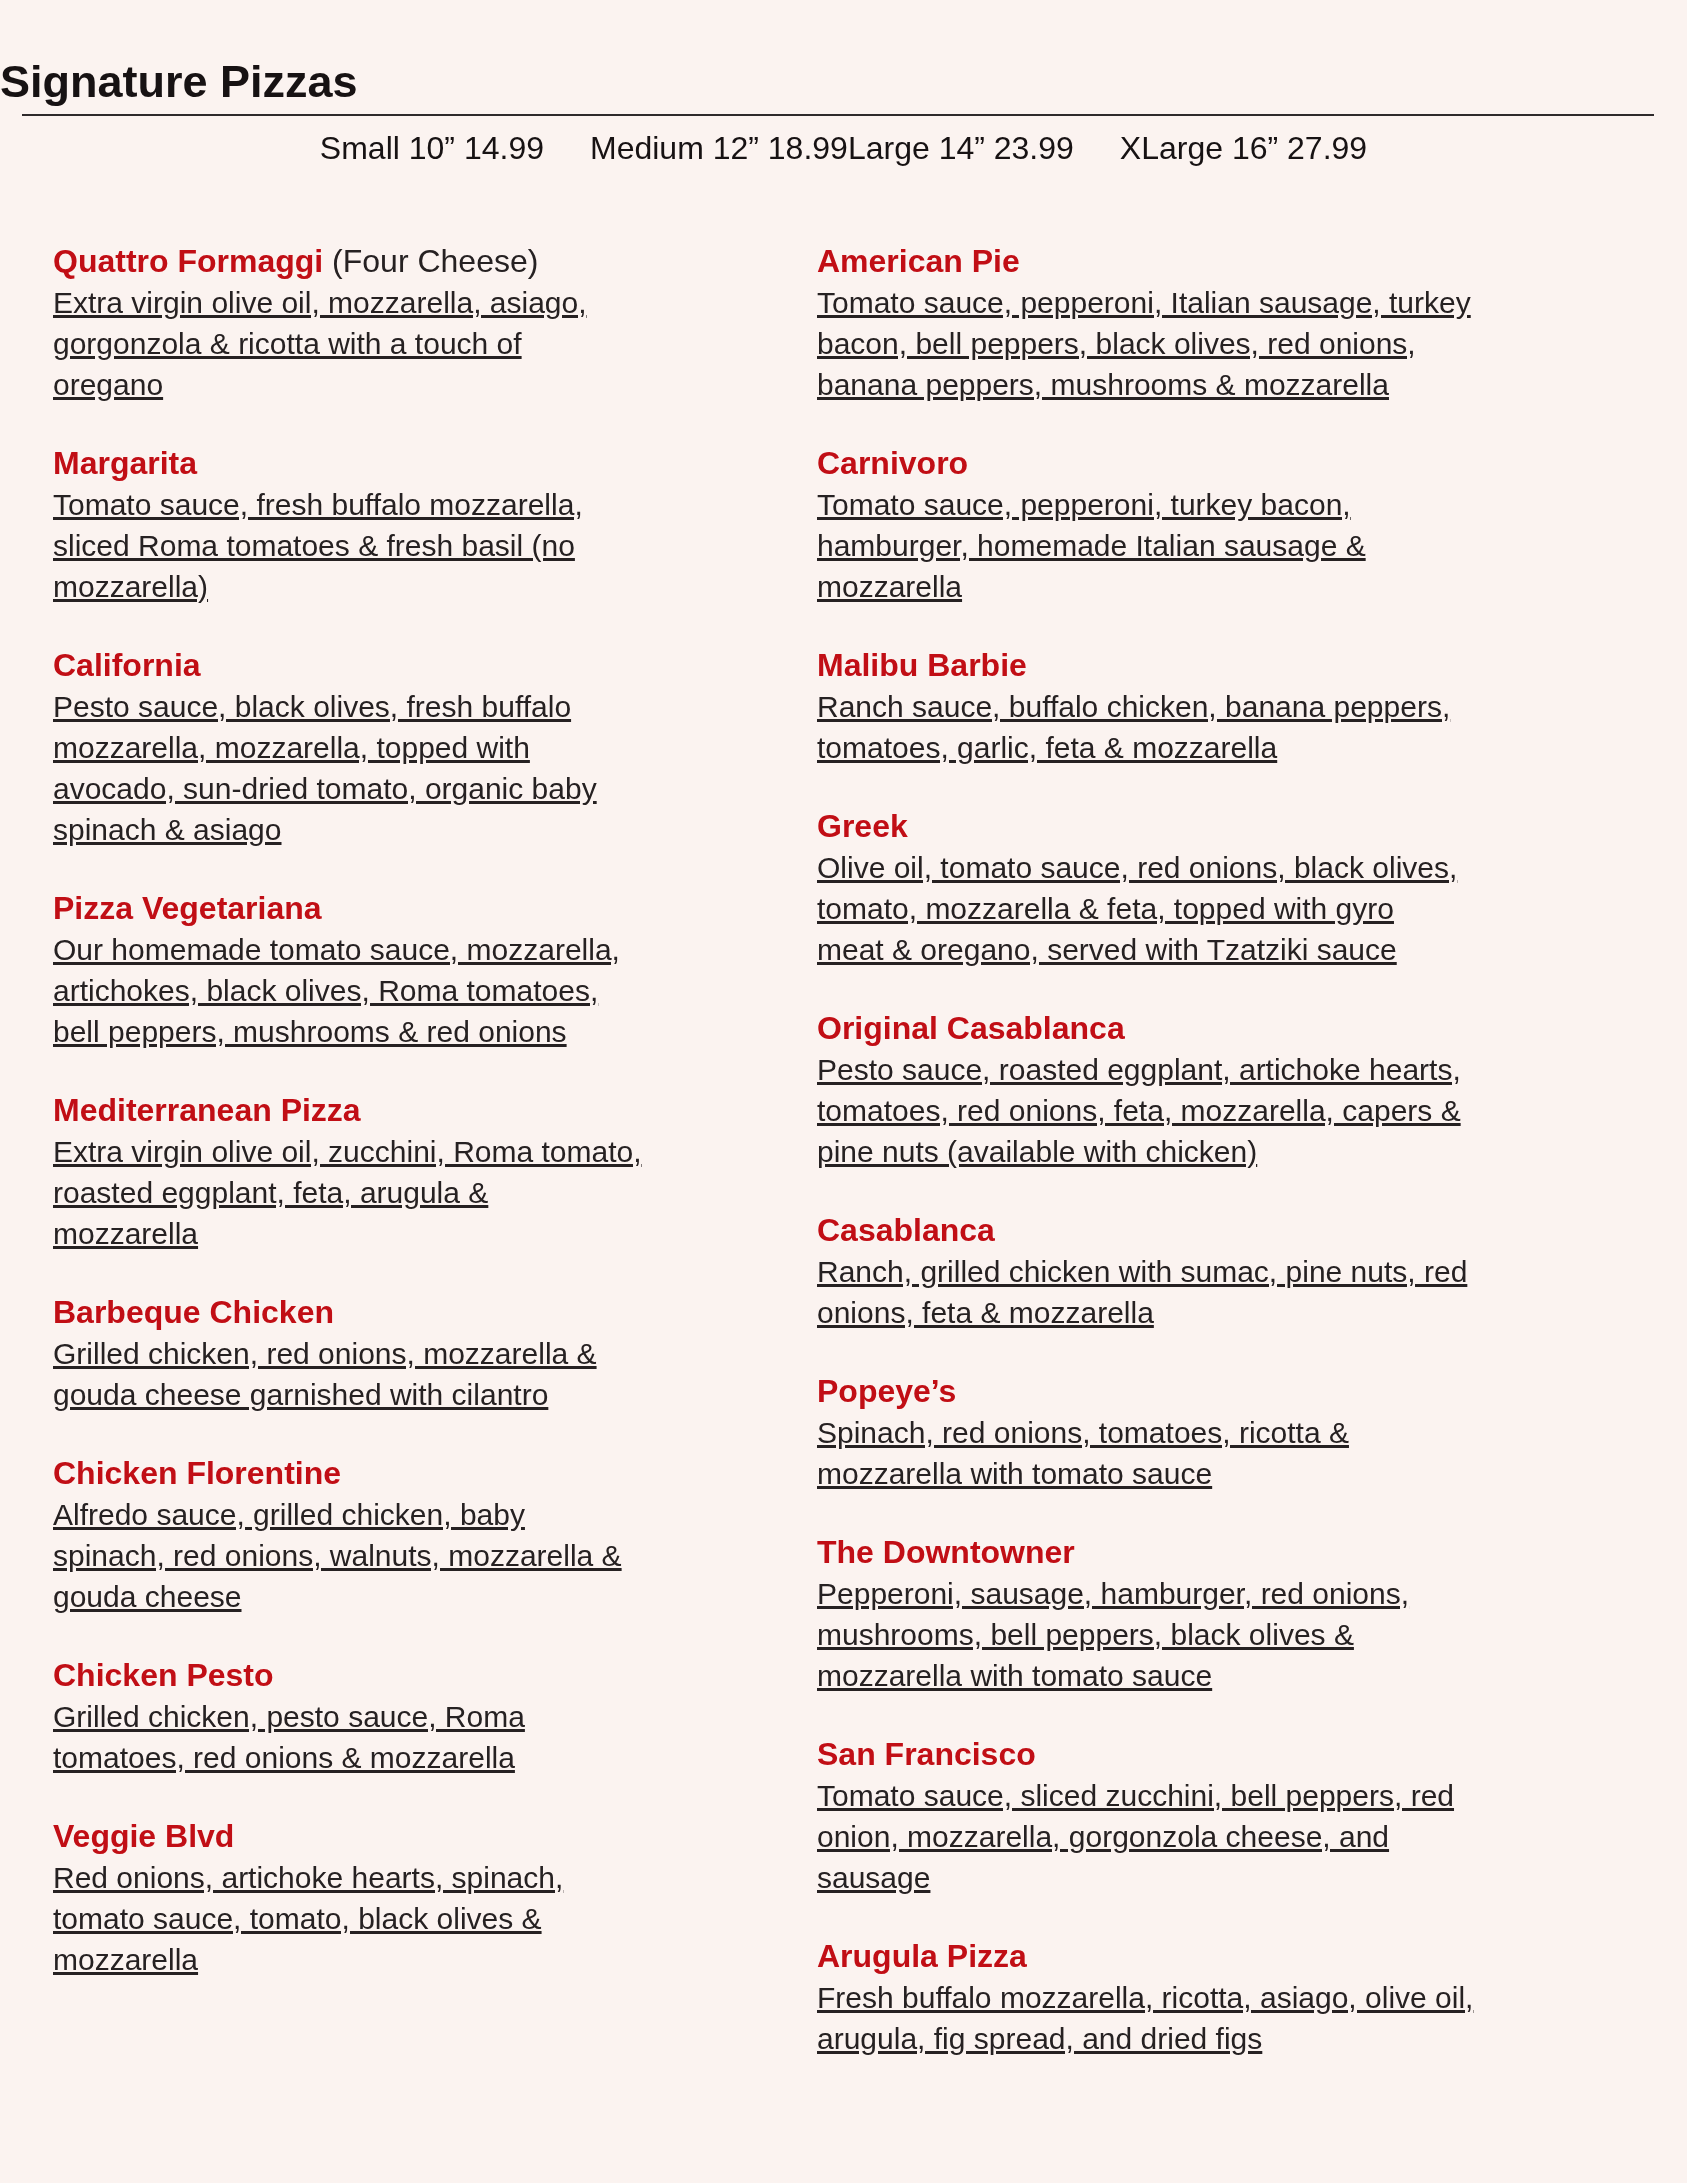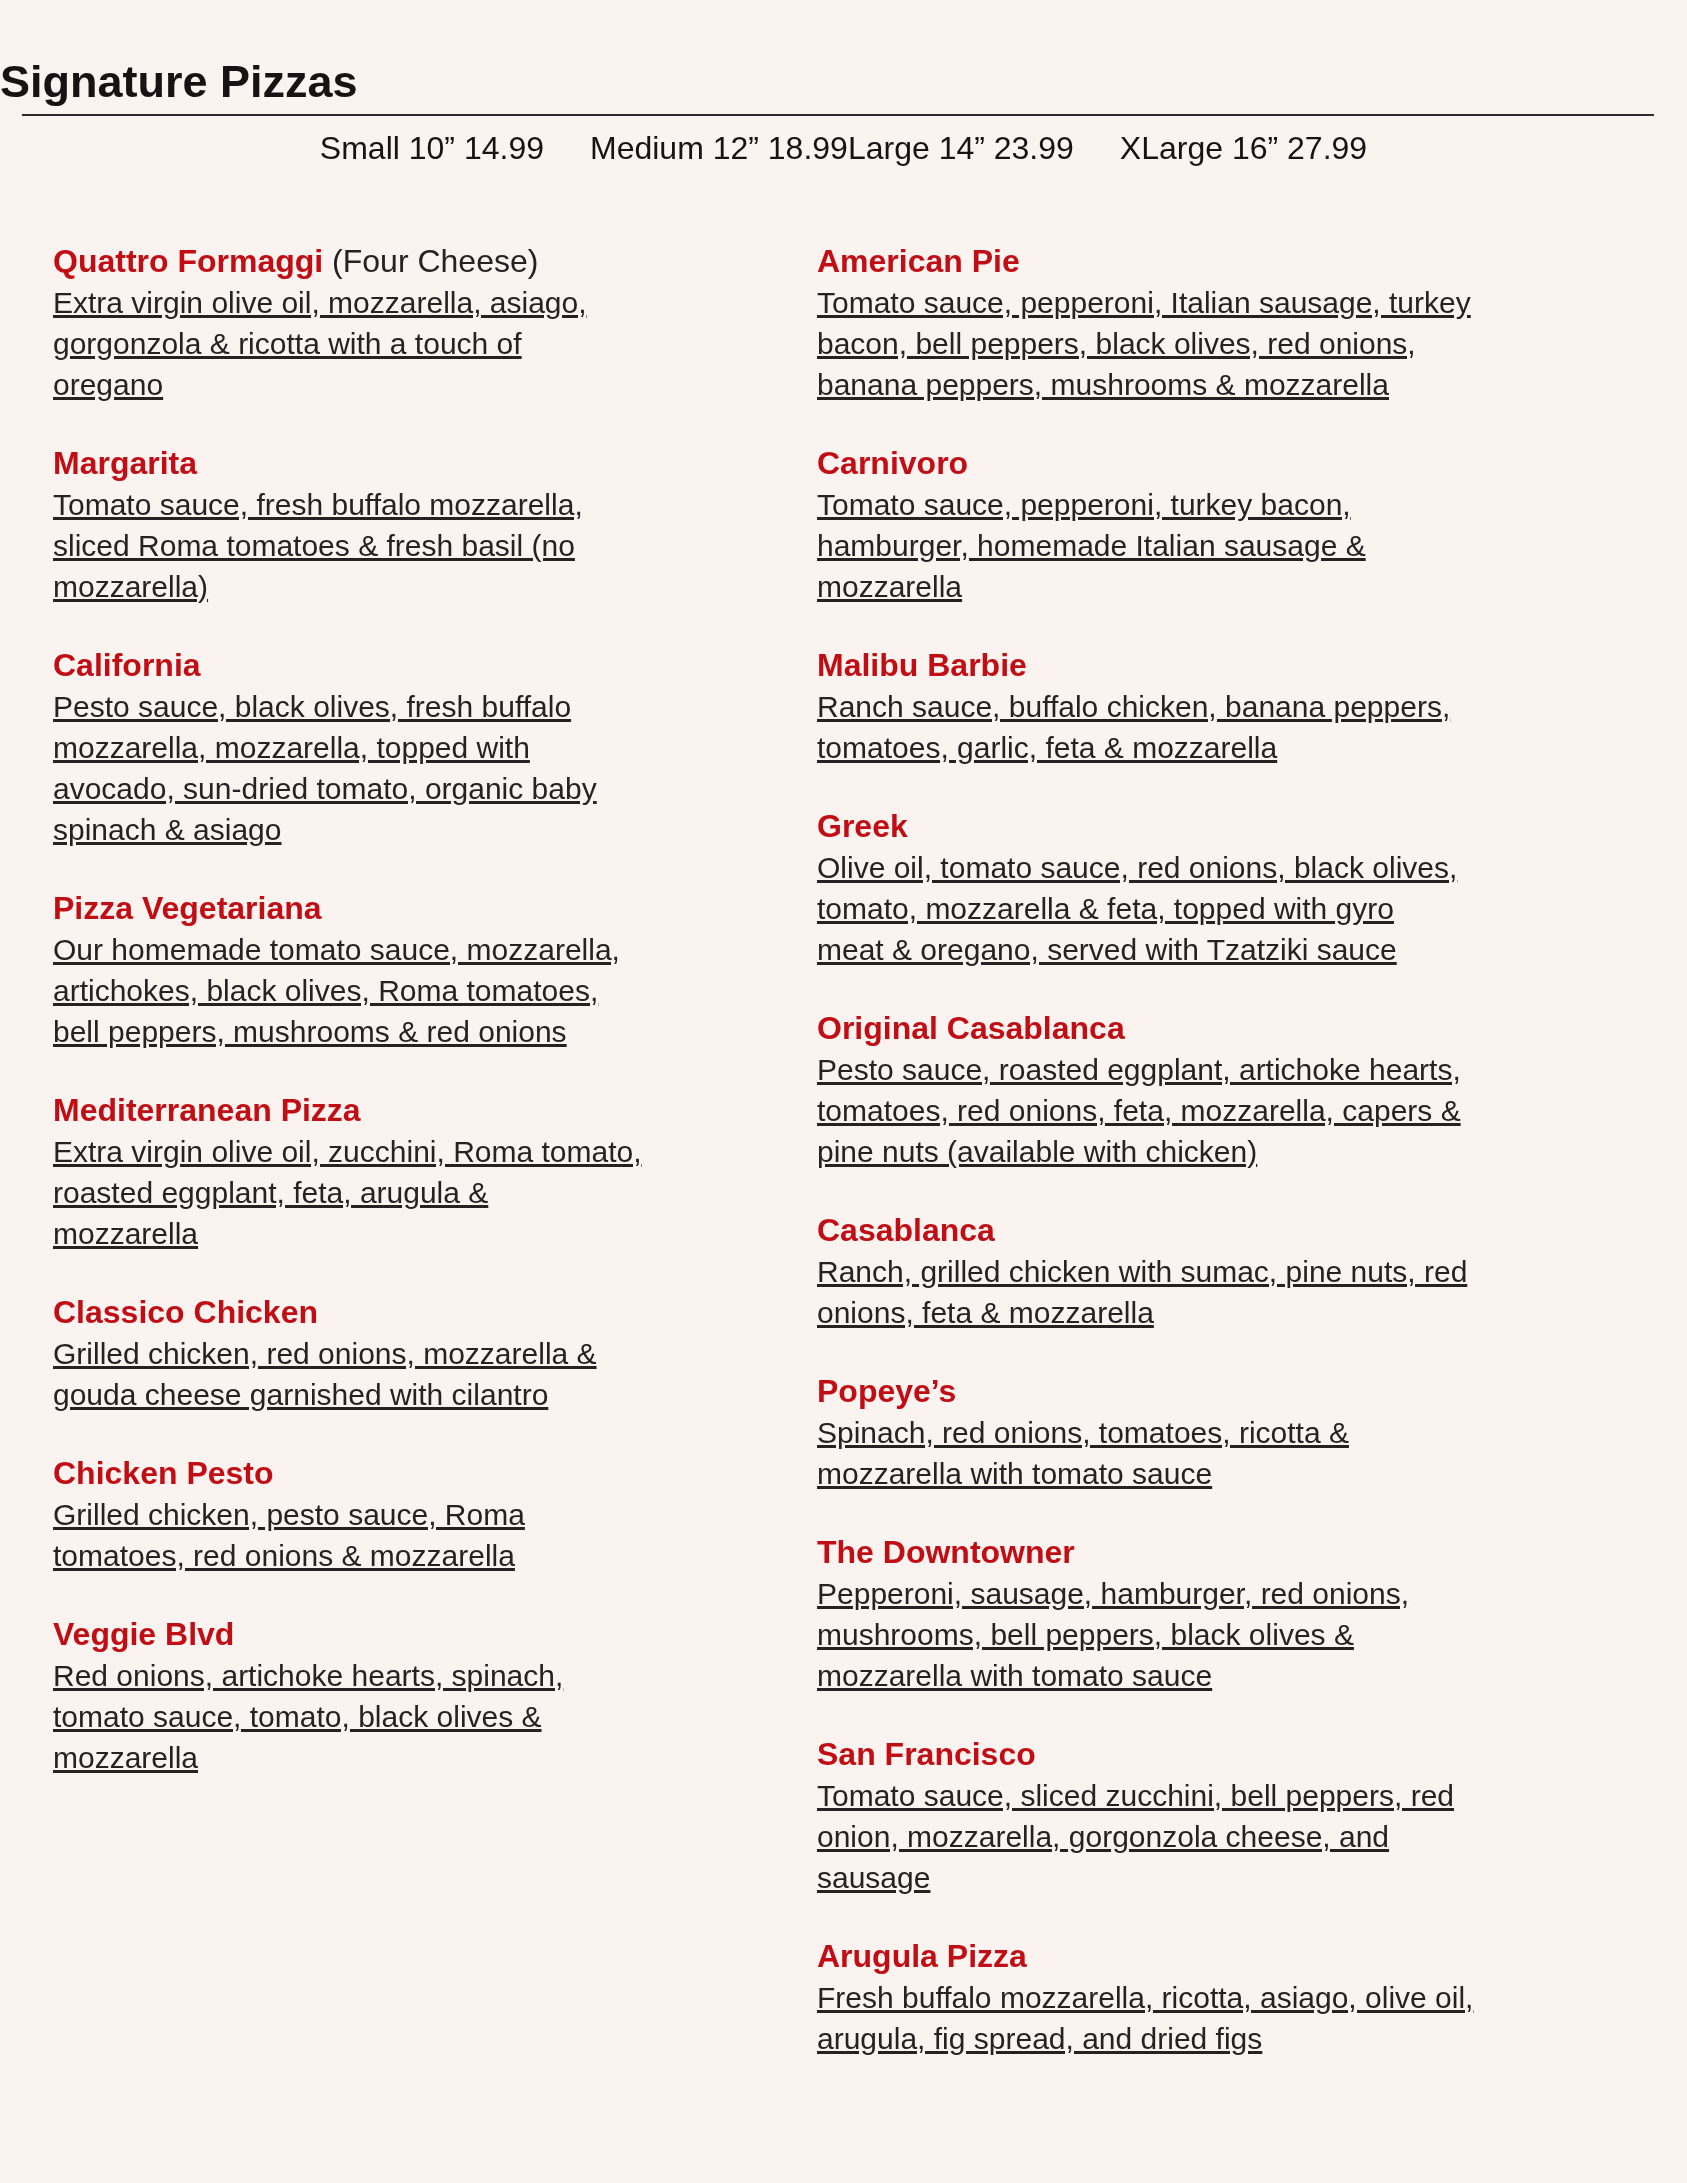--- a/index.html
+++ b/index.html
@@ -134,23 +134,29 @@
 artichokes, black olives, Roma tomatoes,
 bell peppers, mushrooms &amp; red onions</p>
     </article>
     <article class="item">
       <h2 class="iname">Mediterranean Pizza</h2>
       <p class="idesc">Extra virgin olive oil, zucchini, Roma tomato,
 roasted eggplant, feta, arugula &amp;
 mozzarella</p>
     </article>
     <article class="item">
-      <h2 class="iname">Classico Chicken</h2>
+      <h2 class="iname">Barbeque Chicken</h2>
       <p class="idesc">Grilled chicken, red onions, mozzarella &amp;
 gouda cheese garnished with cilantro</p>
+    </article>
+    <article class="item">
+      <h2 class="iname">Chicken Florentine</h2>
+      <p class="idesc">Alfredo sauce, grilled chicken, baby
+spinach, red onions, walnuts, mozzarella &amp;
+gouda cheese</p>
     </article>
     <article class="item">
       <h2 class="iname">Chicken Pesto</h2>
       <p class="idesc">Grilled chicken, pesto sauce, Roma
 tomatoes, red onions &amp; mozzarella</p>
     </article>
     <article class="item">
       <h2 class="iname">Veggie Blvd</h2>
       <p class="idesc">Red onions, artichoke hearts, spinach,
 tomato sauce, tomato, black olives &amp;

